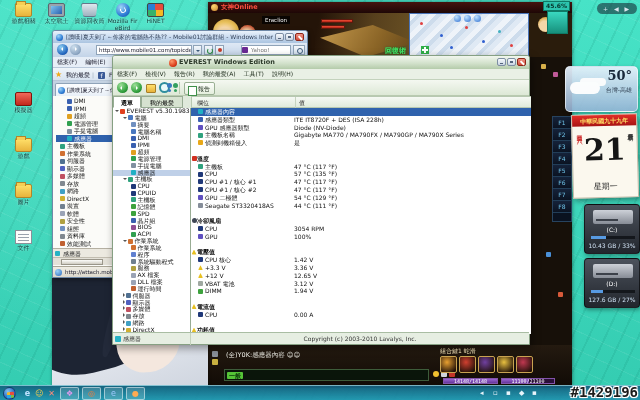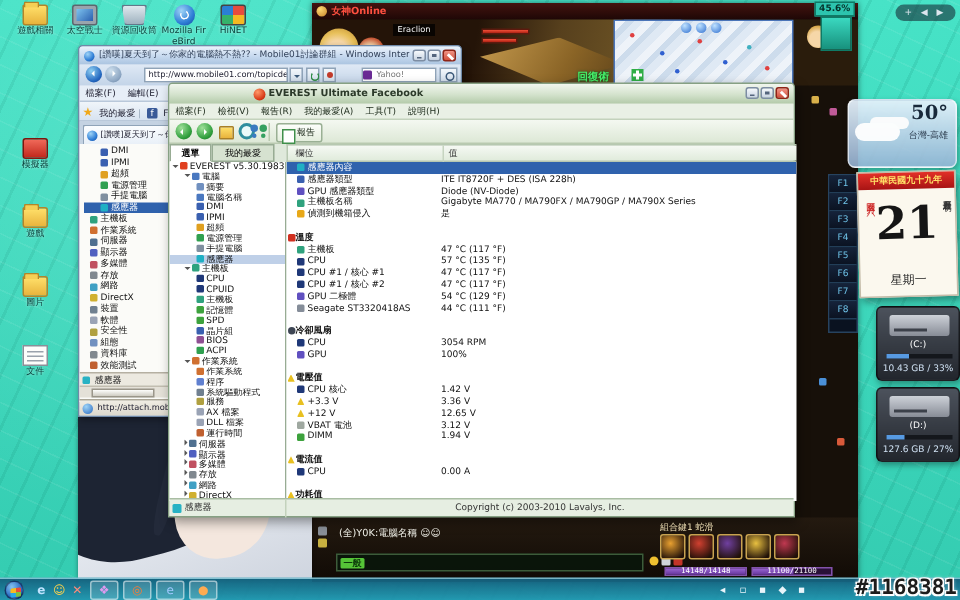--- a/index.html
+++ b/index.html
@@ -293,21 +293,21 @@
       <div class="g-fkey">F3</div>
       <div class="g-fkey">F4</div>
       <div class="g-fkey">F5</div>
       <div class="g-fkey">F6</div>
       <div class="g-fkey">F7</div>
       <div class="g-fkey">F8</div>
     </div>
   <div class="g-bottom">
     <div class="g-cicon" style="left:4px;top:6px;background:#8a9098;"></div>
     <div class="g-cicon" style="left:4px;top:14px;background:#c8b040;"></div>
-    <span class="g-chat">(全)Y0K:電腦名稱 ☺☺</span>
+    <span class="g-chat">(全)Y0K:感應器內容 ☺☺</span>
     <div class="g-input">
       <span class="g-chan">一般</span>
     </div>
     <div class="g-cicon" style="left:225px;top:26px;background:#f0c030;border-radius:50%;"></div>
     <div class="g-cicon" style="left:233px;top:26px;background:#d0d4da;"></div>
     <div class="g-cicon" style="left:241px;top:26px;background:#c23428;"></div>
     <span class="g-combol">組合鍵1 蛇滑</span>
     <div id="skill-slots">
         <div class="g-slot" style="left: 232px; background: radial-gradient(circle at 40% 35%, rgb(232, 160, 48), rgb(32, 16, 8) 85%);"></div>
         <div class="g-slot" style="left: 251px; background: radial-gradient(circle at 40% 35%, rgb(208, 64, 48), rgb(32, 16, 8) 85%);"></div>
@@ -397,21 +397,21 @@
   </div>
   <div class="b-status">
     <span class="b-globe"></span>
     <span class="nowrap">http://attach.mobile01.com/attach/201006</span>
   </div>
 </div>
 
 <div id="everest" class="abs">
   <div class="e-title">
     <span class="e-ticon"></span>
-    <span>EVEREST Ultimate Facebook</span>
+    <span>EVEREST Windows Edition</span>
     <span class="wbtns">
       <span class="wbtn"></span>
       <span class="wbtn max"></span>
       <span class="wbtn close"></span>
     </span>
   </div>
   <div class="e-menu" id="e-menu"><span>檔案(F)</span><span>檢視(V)</span><span>報告(R)</span><span>我的最愛(A)</span><span>工具(T)</span><span>說明(H)</span></div>
   <div class="e-toolbar">
     <span class="tb tb-back" style="left:4px;"></span>
     <span class="tb tb-fwd" style="left:18px;"></span>
@@ -643,13 +643,13 @@
     <div class="tba" style="left: 60px; color: rgb(224, 154, 240);">❖</div>
     <div class="tba" style="left: 82px; color: rgb(255, 122, 48);">◎</div>
     <div class="tba" style="left: 104px; color: rgb(158, 201, 255);">e</div>
     <div class="tba" style="left: 126px; color: rgb(255, 171, 82);">●</div>
     <div class="tray" style="left: 480px;">◂</div>
     <div class="tray" style="left: 493px;">▫</div>
     <div class="tray" style="left: 506px;">▪</div>
     <div class="tray" style="left: 519px;">◆</div>
     <div class="tray" style="left: 532px;">▪</div>
   </div>
-<div id="watermark" class="abs">#1168381</div>
+<div id="watermark" class="abs">#1429196</div>
 
 </body></html>

